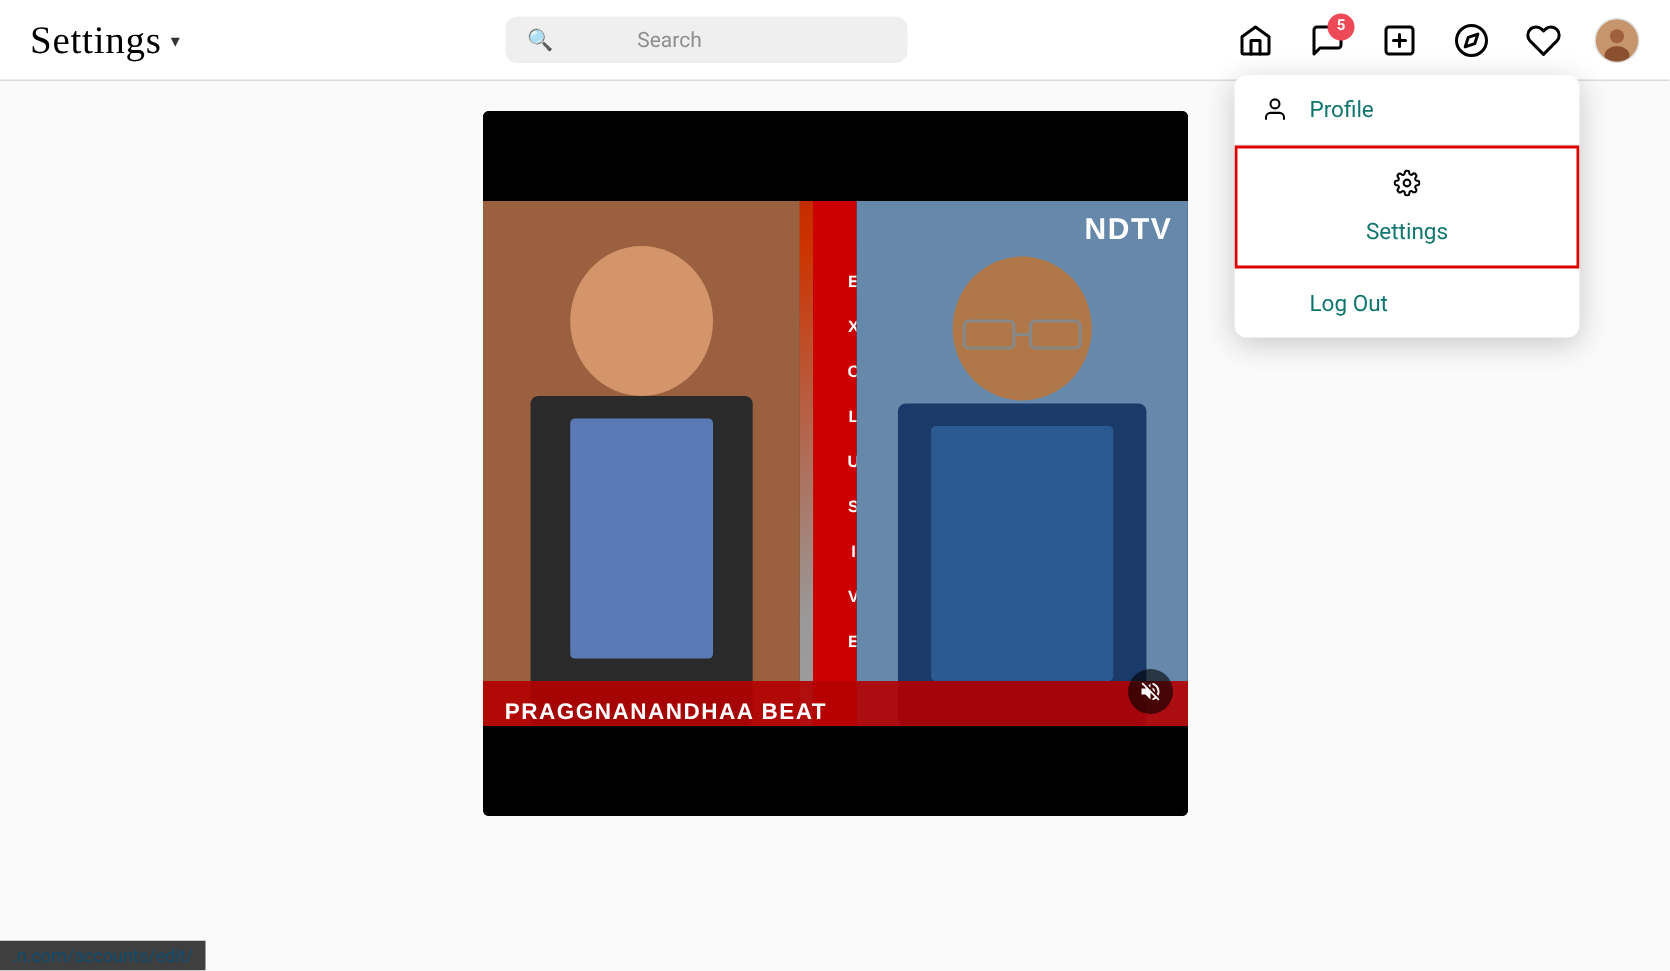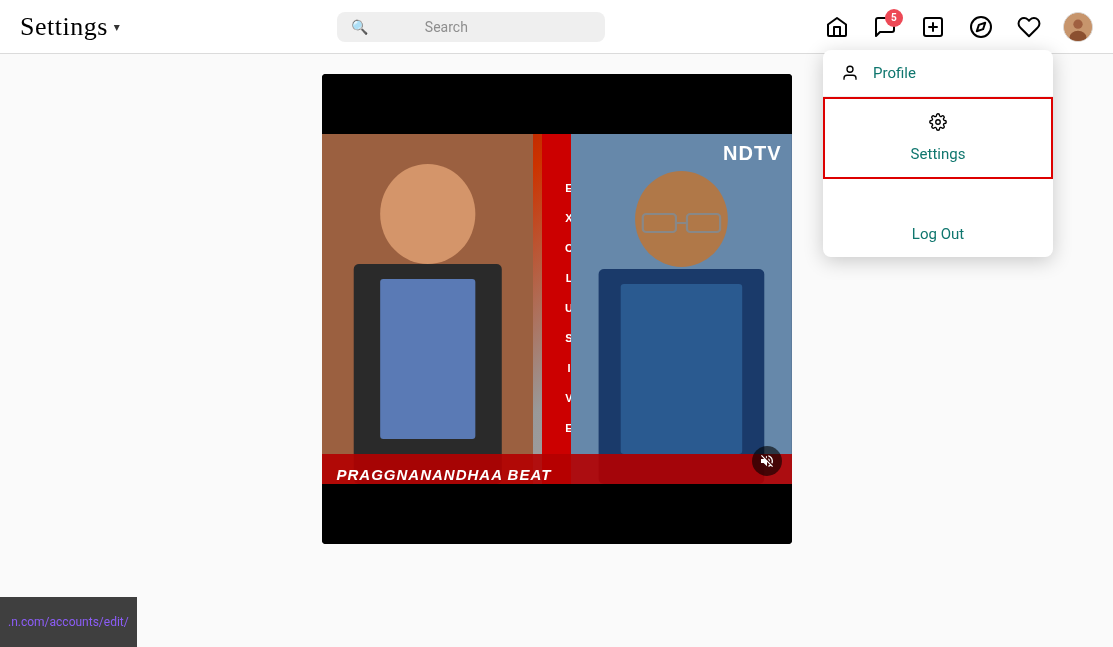--- a/index.html
+++ b/index.html
@@ -228,21 +228,20 @@
     .caption-bar {
       position: absolute;
       bottom: 50px;
       left: 0;
       right: 0;
       height: 40px;
       background: rgba(180, 0, 0, 0.9);
       display: flex;
       align-items: center;
       padding: 0 15px;
-      font-style: italic;
     }
 
     .caption-text {
       color: #fff;
       font-size: 15px;
       font-weight: 700;
       font-family: Arial, sans-serif;
       letter-spacing: 1px;
     }
 
@@ -321,23 +320,23 @@
       width: 18px;
       height: 18px;
     }
 
     
     .status-bar {
       position: fixed;
       bottom: 0;
       left: 0;
       background: rgba(0,0,0,0.75);
-      color: #8b5cf6;
+      color: #0c4a6e;
       font-size: 12px;
-      padding: 18px 8px;
+      padding: 3px 8px;
       z-index: 300;
     }
   </style>
 </head>
 <body>
 
 <header class="header">
   <div class="header-left">
     <span class="logo">Settings</span>
     <span class="logo-chevron">▾</span>
@@ -475,21 +474,21 @@
     <span class="menu-item-icon">
       <svg viewBox="0 0 24 24" fill="none" stroke="#000" stroke-width="1.8">
         <circle cx="12" cy="12" r="3"></circle>
         <path d="M19.4 15a1.65 1.65 0 00.33 1.82l.06.06a2 2 0 010 2.83 2 2 0 01-2.83 0l-.06-.06a1.65 1.65 0 00-1.82-.33 1.65 1.65 0 00-1 1.51V21a2 2 0 01-4 0v-.09A1.65 1.65 0 009 19.4a1.65 1.65 0 00-1.82.33l-.06.06a2 2 0 01-2.83-2.83l.06-.06A1.65 1.65 0 004.68 15a1.65 1.65 0 00-1.51-1H3a2 2 0 010-4h.09A1.65 1.65 0 004.6 9a1.65 1.65 0 00-.33-1.82l-.06-.06a2 2 0 012.83-2.83l.06.06A1.65 1.65 0 009 4.68a1.65 1.65 0 001-1.51V3a2 2 0 014 0v.09a1.65 1.65 0 001 1.51 1.65 1.65 0 001.82-.33l.06-.06a2 2 0 012.83 2.83l-.06.06A1.65 1.65 0 0019.4 9a1.65 1.65 0 001.51 1H21a2 2 0 010 4h-.09a1.65 1.65 0 00-1.51 1z"></path>
       </svg>
     </span>
     <span>Settings</span>
   </div>
 
 
-  <div class="menu-item" style="border-bottom:none;flex-direction:column;">
+  <div class="menu-item" style="border-bottom:none;">
     <span class="menu-item-icon" style="width:18px;height:18px;"></span>
     <span>Log Out</span>
   </div>
 </div>
 
 <div class="status-bar">
   <span>.n.com/accounts/edit/</span>
 </div>
 
 </body></html>

